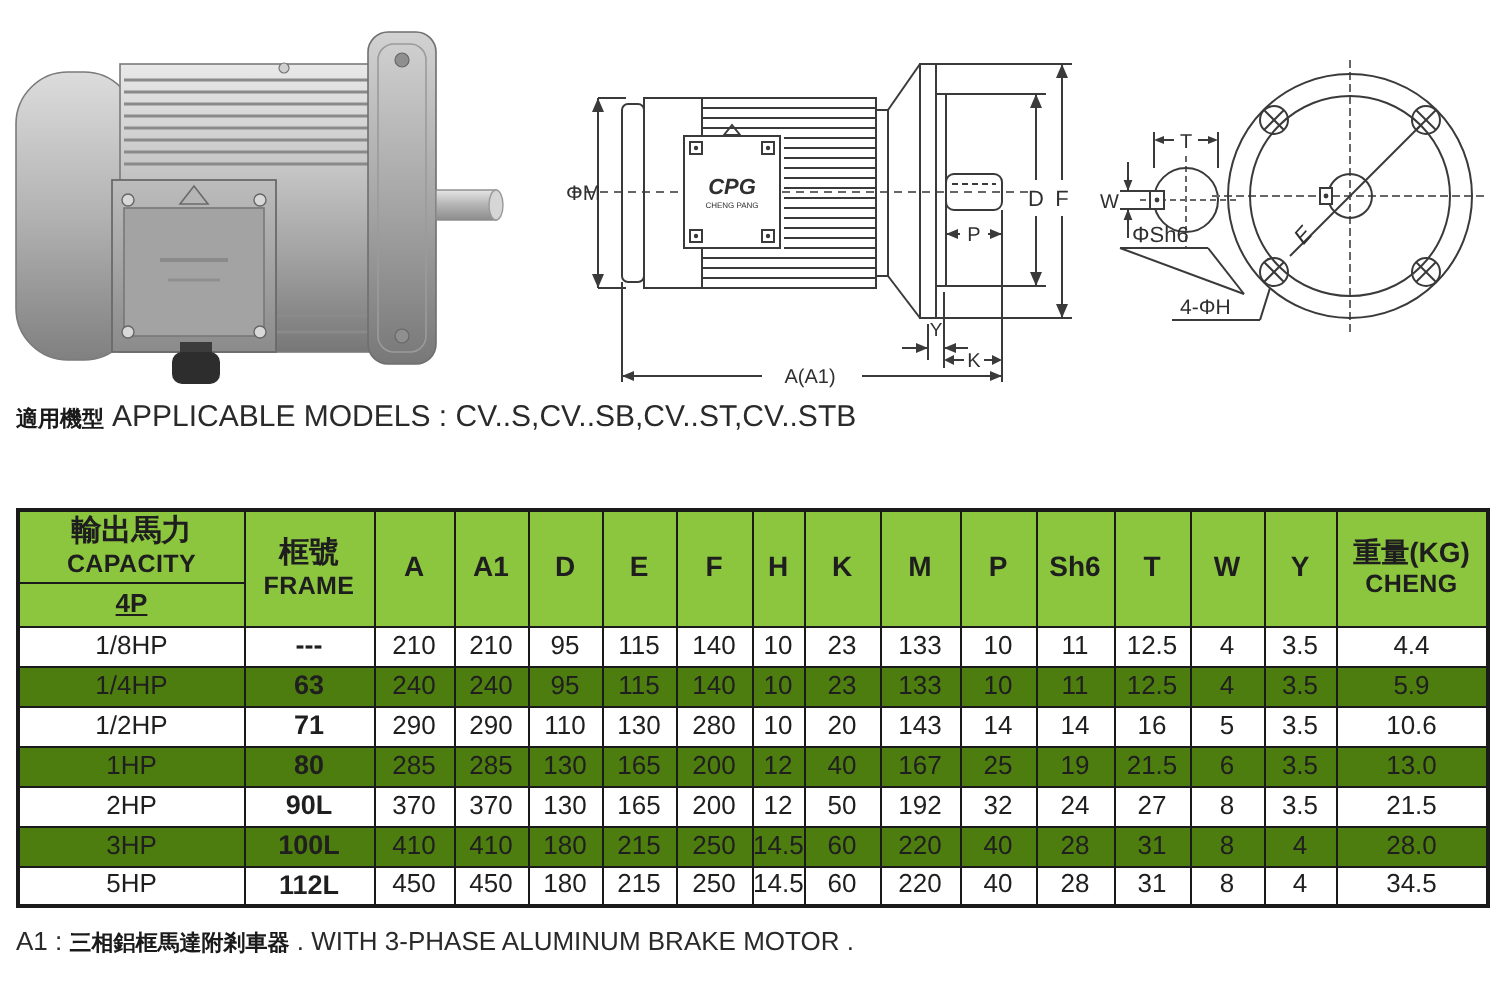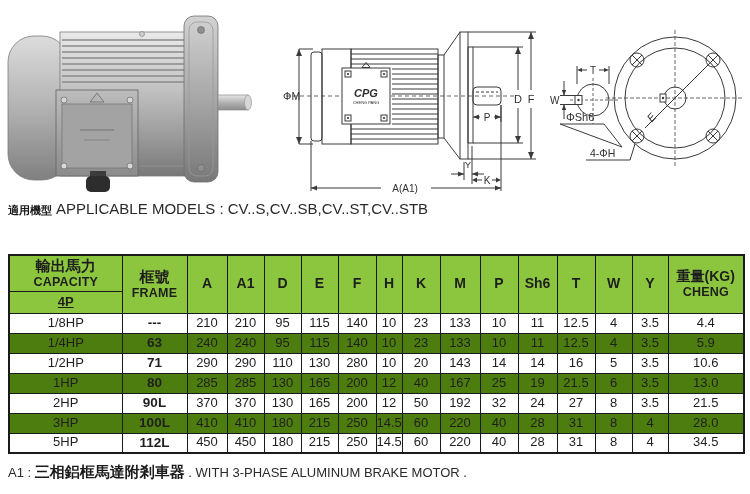--- a/index.html
+++ b/index.html
@@ -21,21 +21,21 @@
   .spec tbody tr{height:20px;}
   .zh{font-size:15px;font-weight:bold;}
   .zh-sm{font-size:14px;}
   .en{font-size:12.5px;font-weight:600;letter-spacing:.2px;}
   .dim-th{font-size:14px;font-weight:600;}
   .pole-th{font-size:13px;font-weight:600;text-decoration:underline;}
   .spec td{font-size:13px;color:#1f1f1f;}
   td.frame-cell{font-weight:bold;font-size:13.5px;}
   tr.alt{background:#4d7c0f;}
   .footnote{position:absolute;left:8px;top:463px;font-size:13px;color:#2a2a2a;white-space:nowrap;}
-  .fn-zh{font-weight:bold;font-size:15px;color:#1a1a1a;}
+  .fn-zh{font-weight:bold;font-size:11px;color:#1a1a1a;}
 </style>
 </head>
 <body>
 
 <div class="page">
 
   <svg class="photo" width="255" height="190" viewBox="0 0 255 190">
     <defs>
       <linearGradient id="pg1" x1="0" y1="0" x2="0" y2="1">
         <stop offset="0" stop-color="#e9e9e9"></stop>

